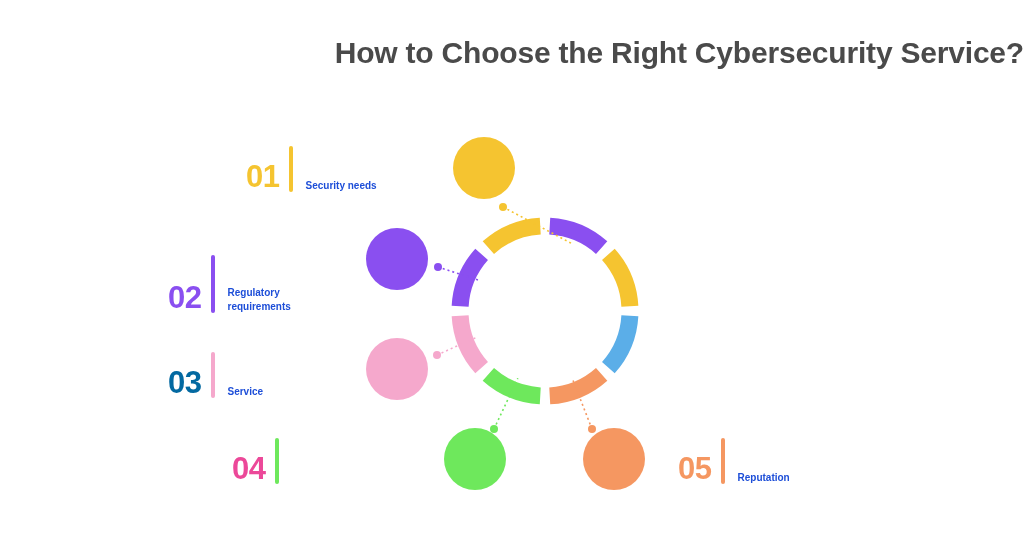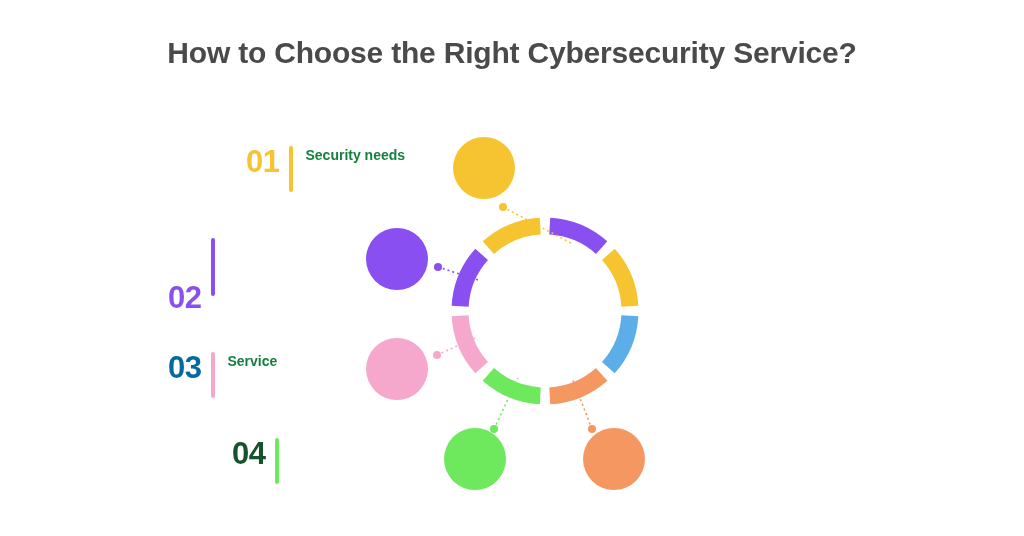--- a/index.html
+++ b/index.html
@@ -16,47 +16,47 @@
   }
   #infographic {
     position: absolute;
     inset: 0;
   }
   .title {
     position: absolute;
     top: 36px;
     left: 0;
     width: 1024px;
-    text-align: center;
+    text-align: right;
     font-size: 30px;
     font-weight: bold;
     color: #4a4a4a;
     letter-spacing: -0.2px;
   }
   
   .item {
     position: absolute;
     display: flex;
-    align-items: flex-start;
+    align-items: flex-end;
   }
   .item .num {
     font-size: 31px;
     font-weight: bold;
     line-height: 1;
     letter-spacing: -0.5px;
   }
   .item .bar {
     width: 4px;
     border-radius: 2px;
     margin: 0 12px 0 10px;
   }
   .item .lbl {
-    font-size: 14px;
+    font-size: 10px;
     font-weight: bold;
-    color: #15803d;
+    color: #1d4ed8;
     line-height: 1.35;
     white-space: pre-line;
   }
   #item-1 { left: 246px; top: 146px; }
   #item-1 .bar { height: 46px; }
   #item-2 { left: 168px; top: 238px; }
   #item-2 .bar { height: 58px; }
   #item-3 { left: 168px; top: 352px; }
   #item-3 .bar { height: 46px; }
   #item-4 { left: 232px; top: 438px; }
@@ -119,27 +119,34 @@
 
   <div class="item" id="item-1">
     <span class="num" style="color: rgb(245, 196, 48);">01</span>
     <span class="bar" style="background: rgb(245, 196, 48);"></span>
     <span class="lbl">Security needs</span>
   </div>
 
   <div class="item" id="item-2">
     <span class="num" style="color: rgb(138, 79, 240); margin-top: 44px;">02</span>
     <span class="bar" style="background: rgb(138, 79, 240);"></span>
+    <span class="lbl">Regulatory
+requirements</span>
   </div>
 
   <div class="item" id="item-3">
     <span class="num" style="color: #0369a1;">03</span>
     <span class="bar" style="background: rgb(245, 168, 204);"></span>
     <span class="lbl">Service</span>
   </div>
 
   <div class="item" id="item-4">
-    <span class="num" style="color: #14532d;">04</span>
+    <span class="num" style="color: #ec4899;">04</span>
     <span class="bar" style="background: rgb(110, 232, 92);"></span>
   </div>
 
+  <div class="item" id="item-5">
+    <span class="num" style="color: rgb(245, 151, 97);">05</span>
+    <span class="bar" style="background: rgb(245, 151, 97);"></span>
+    <span class="lbl">Reputation</span>
+  </div>
 
 </div>
 
 </body></html>

